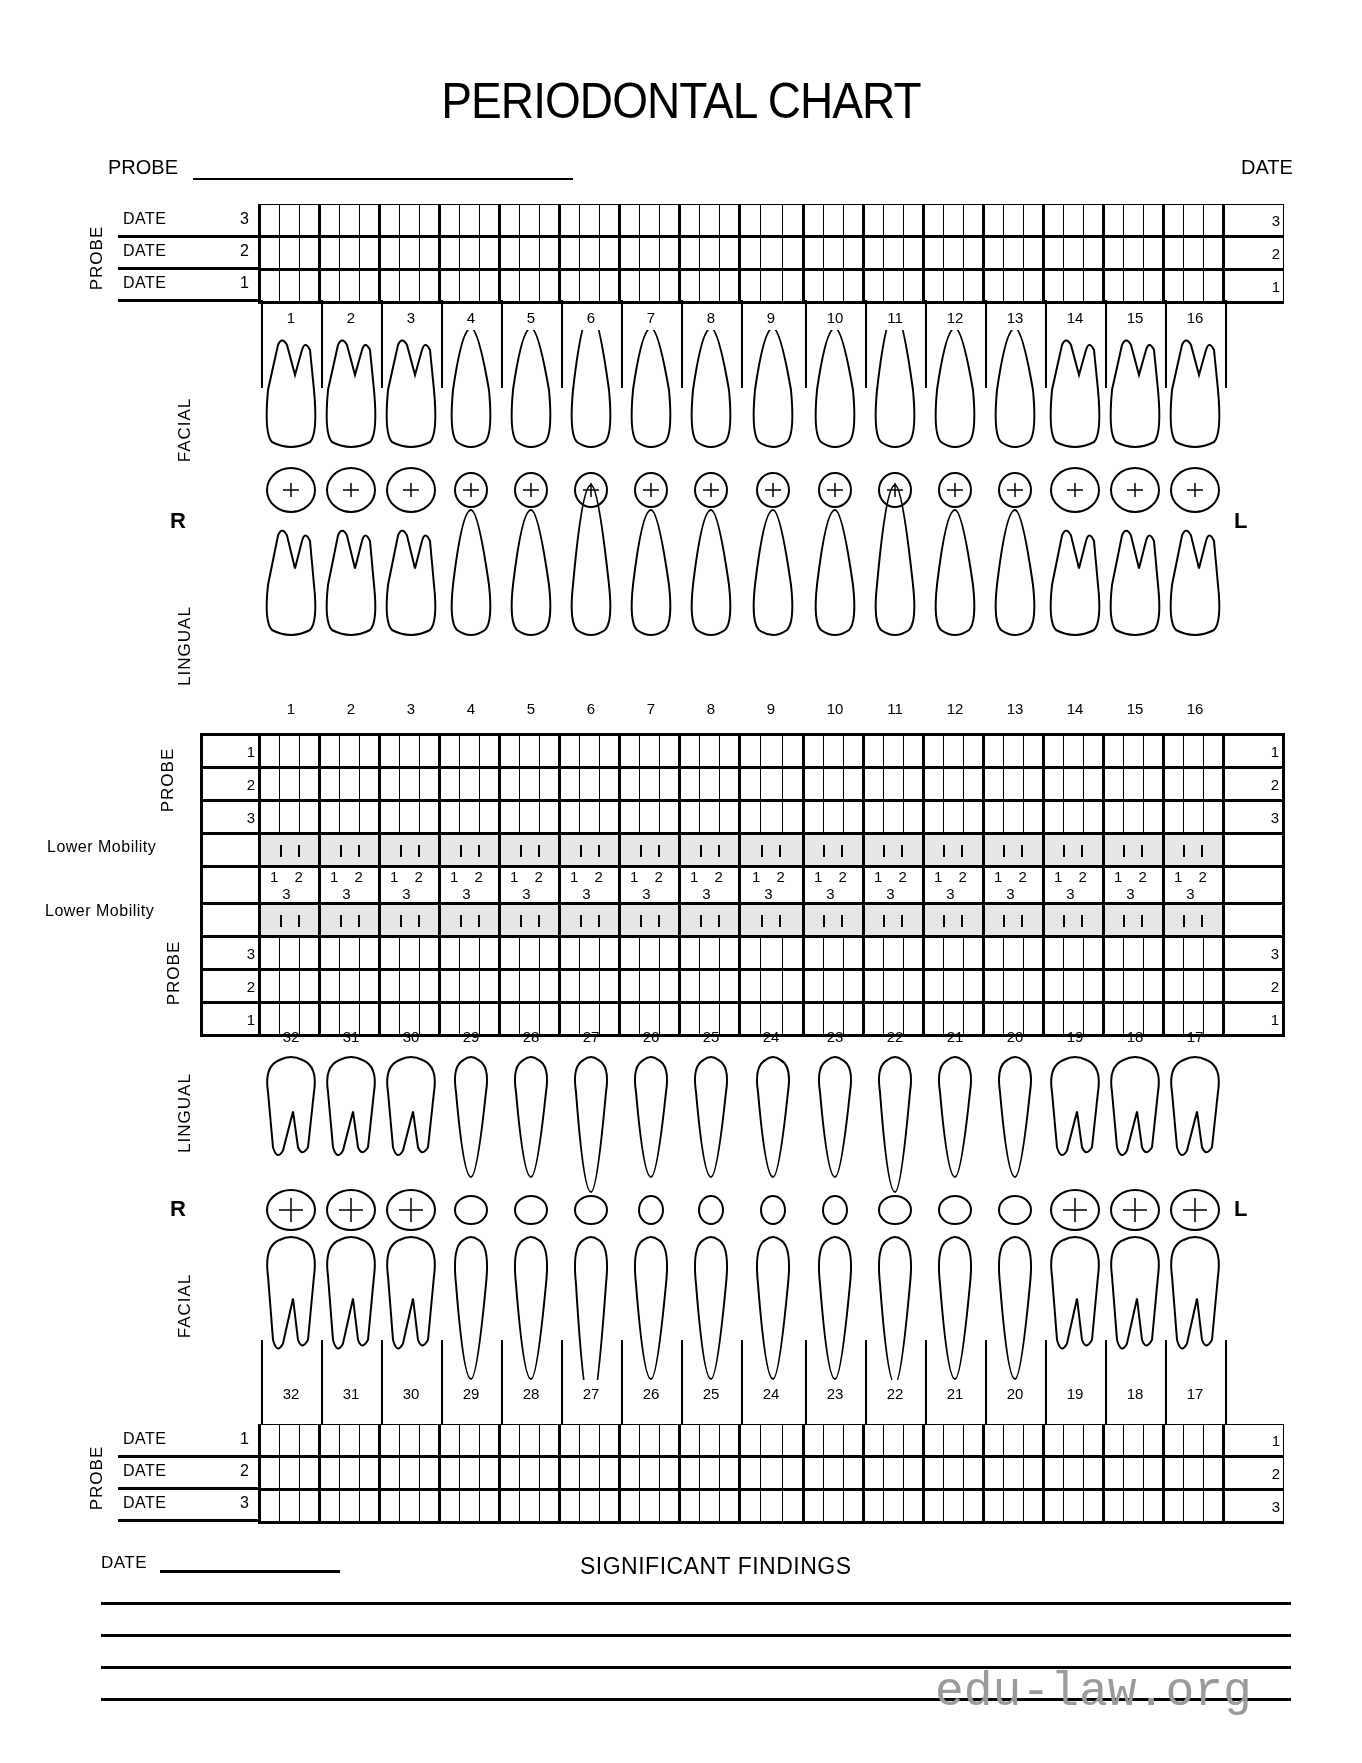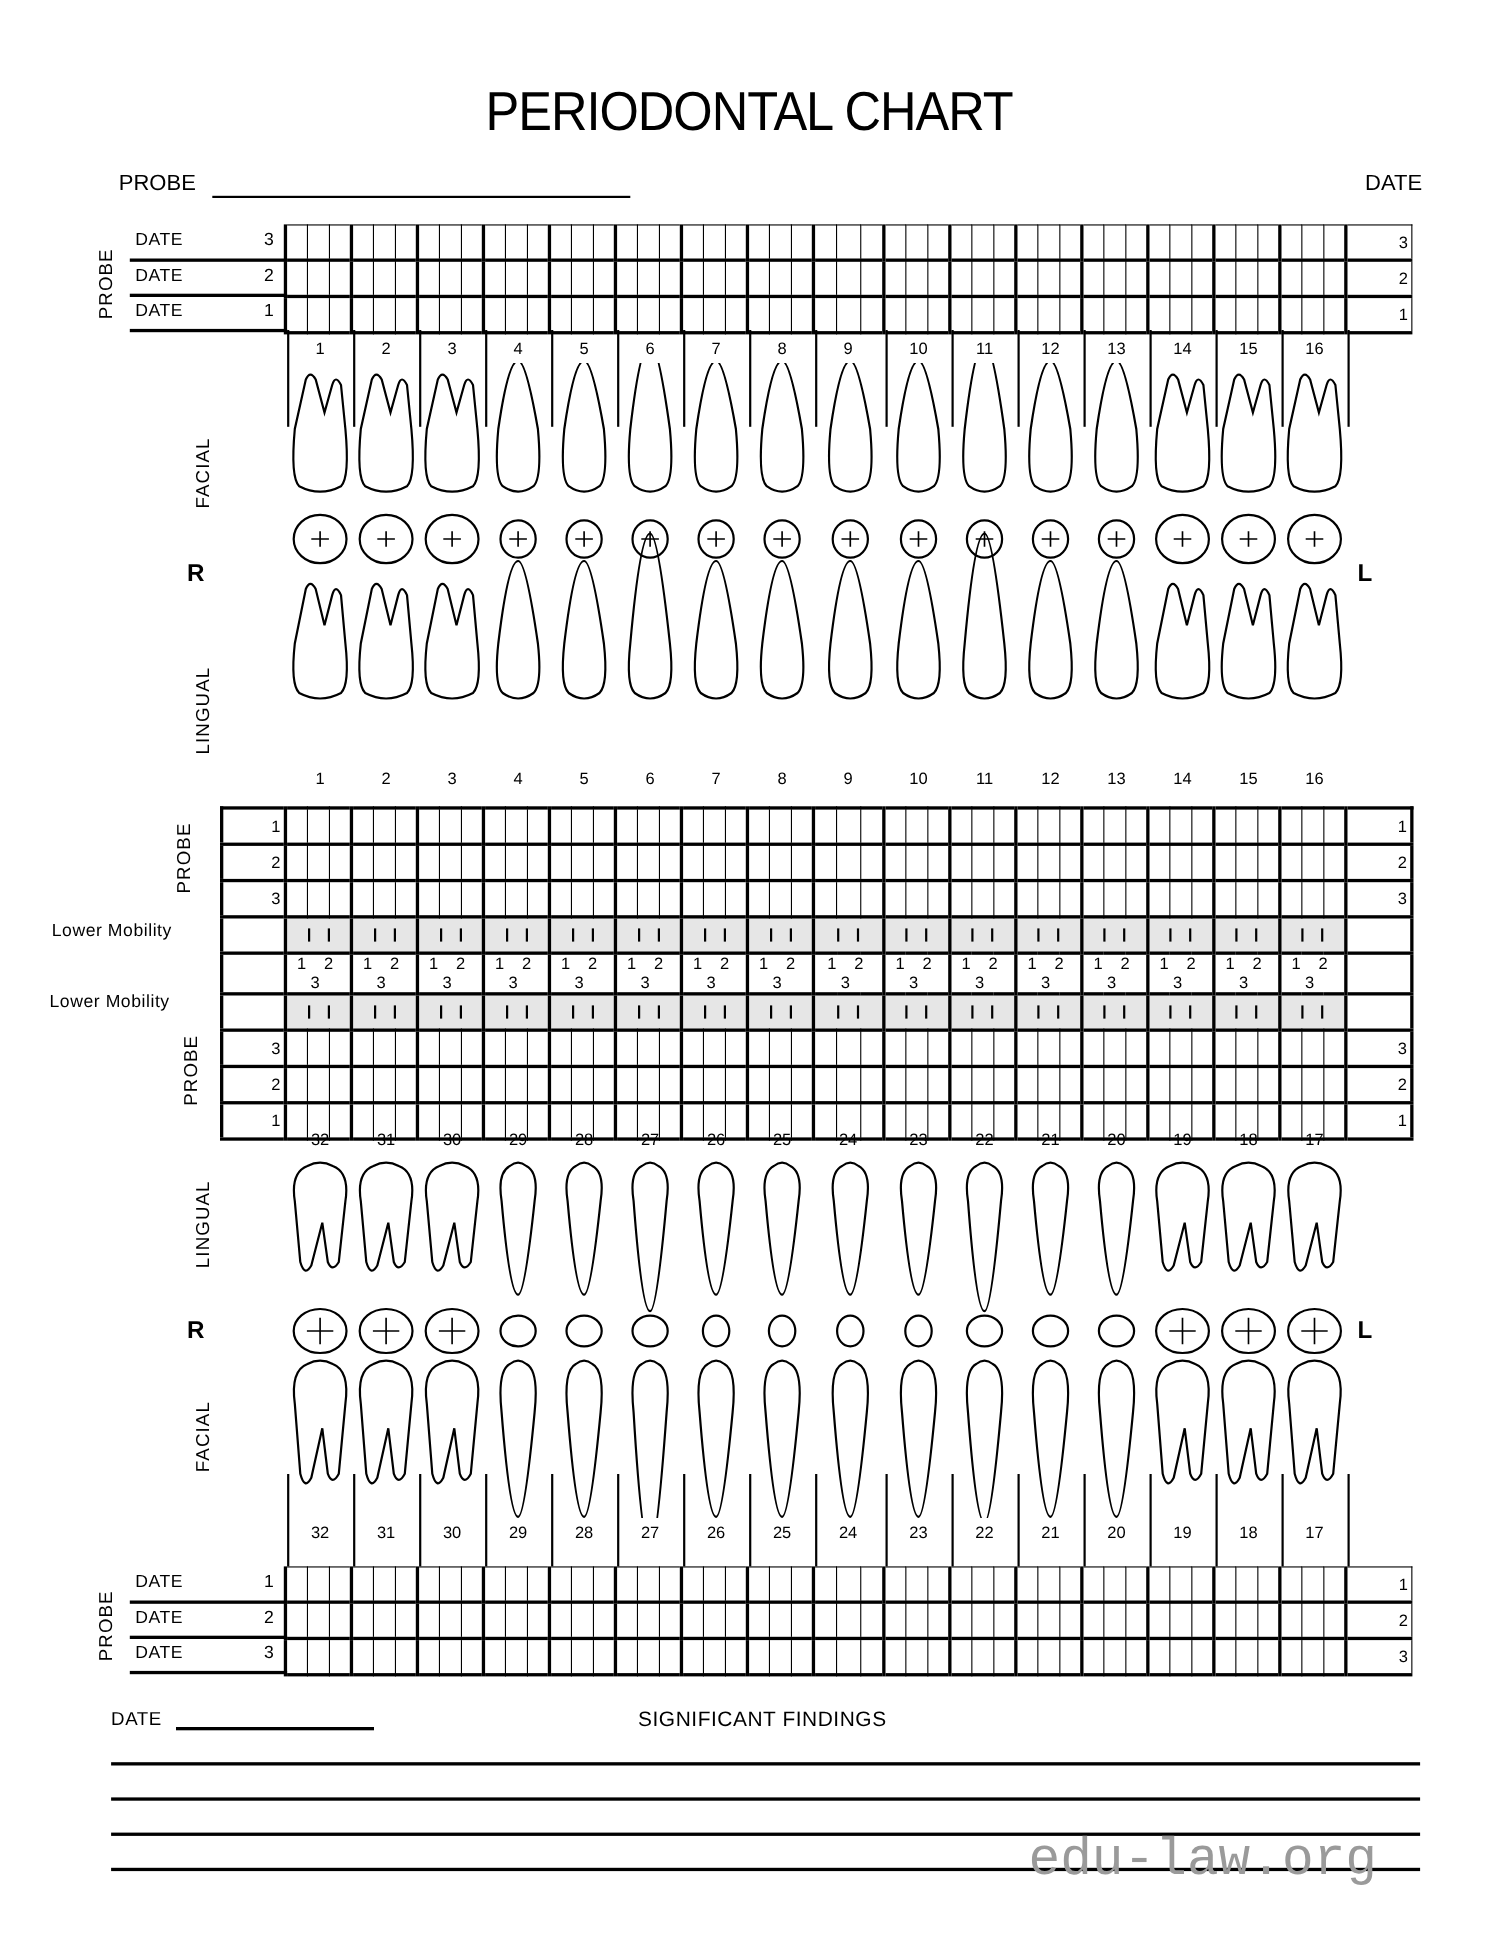--- a/index.html
+++ b/index.html
@@ -1144,18 +1144,18 @@
         <td class="thick-l"></td>
         <td class="sub"></td>
         <td class="sub"></td>
         <td class="thick-l cellnum">3</td>
       </tr>
     </tbody>
   </table>
 
 <div class="abs small" style="left:101px;top:1553px;font-size:17px;">DATE</div>
 <div class="hline" style="left:160px;top:1570px;width:180px;height:3px;"></div>
-<div class="abs small" style="left:580px;top:1553px;font-size:19px;">SIGNIFICANT FINDINGS</div>
+<div class="abs small" style="left:580px;top:1553px;font-size:23px;">SIGNIFICANT FINDINGS</div>
 <div class="hline" style="left:101px;top:1602px;width:1190px;height:3px;"></div>
 <div class="hline" style="left:101px;top:1634px;width:1190px;height:3px;"></div>
 <div class="hline" style="left:101px;top:1666px;width:1190px;height:3px;"></div>
 <div class="hline" style="left:101px;top:1698px;width:1190px;height:3px;"></div>
 <div class="abs wm" style="left:935px;top:1665px;">edu-law.org</div>
 
 </body></html>

